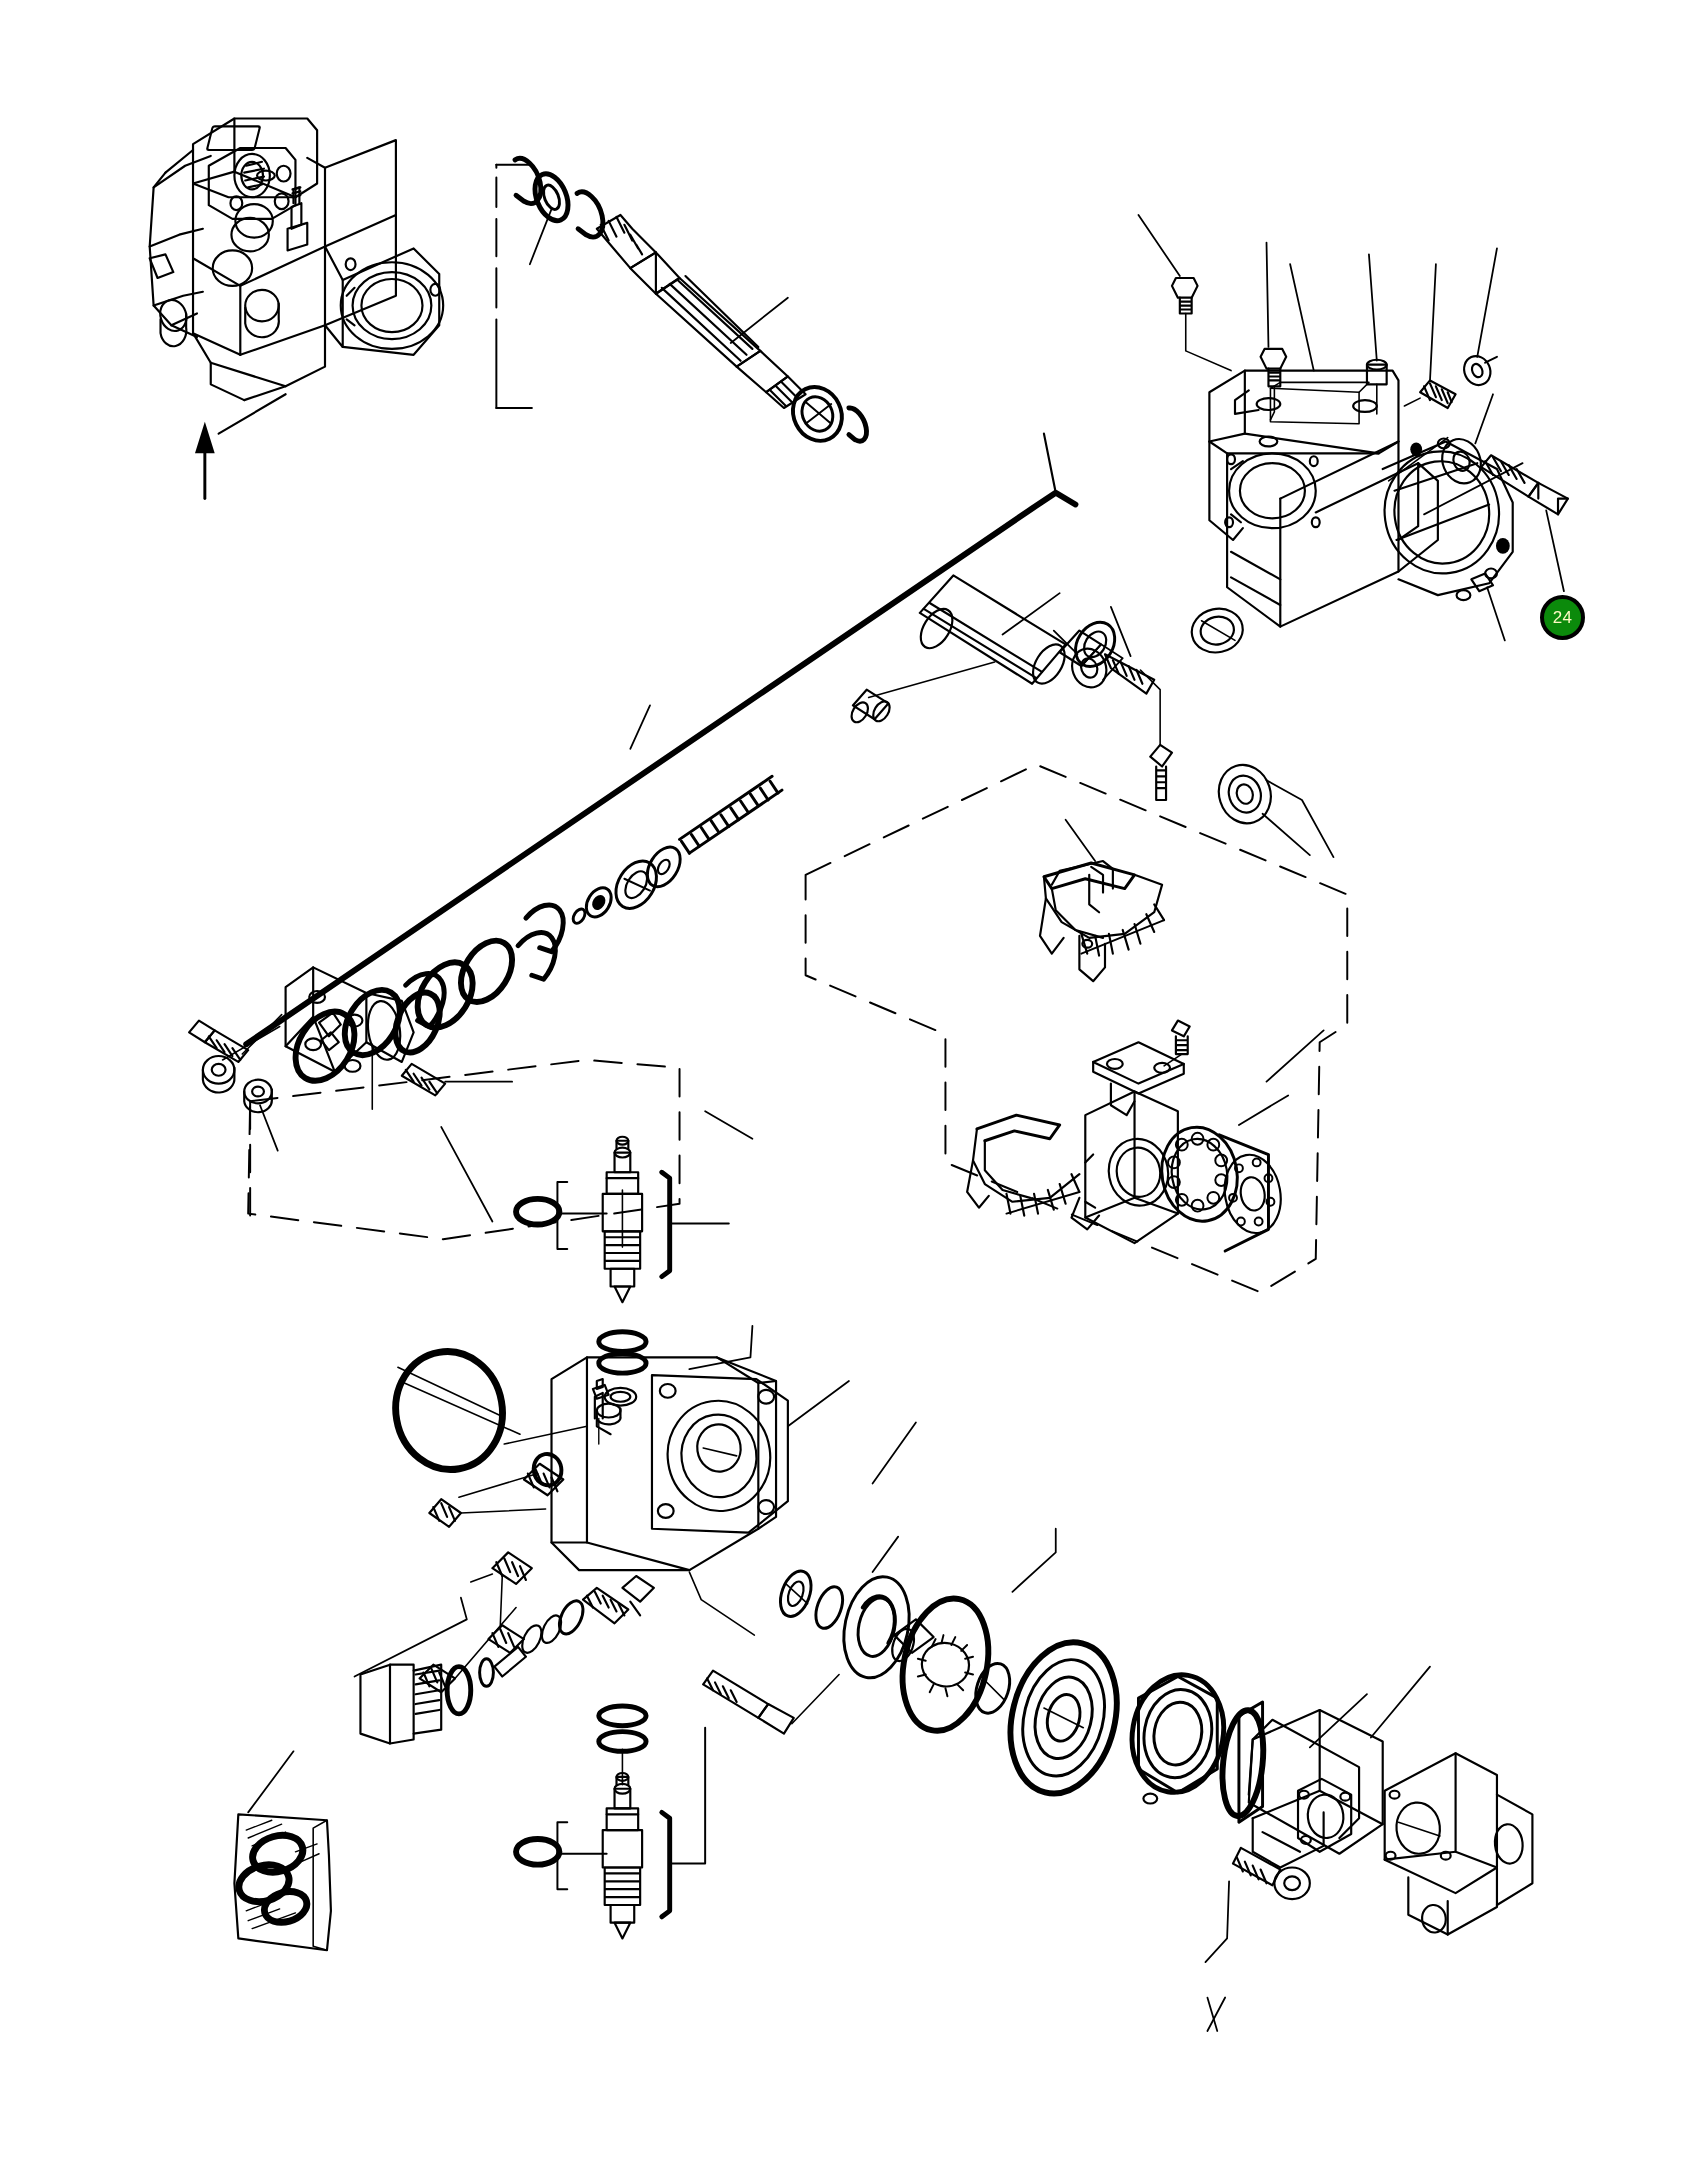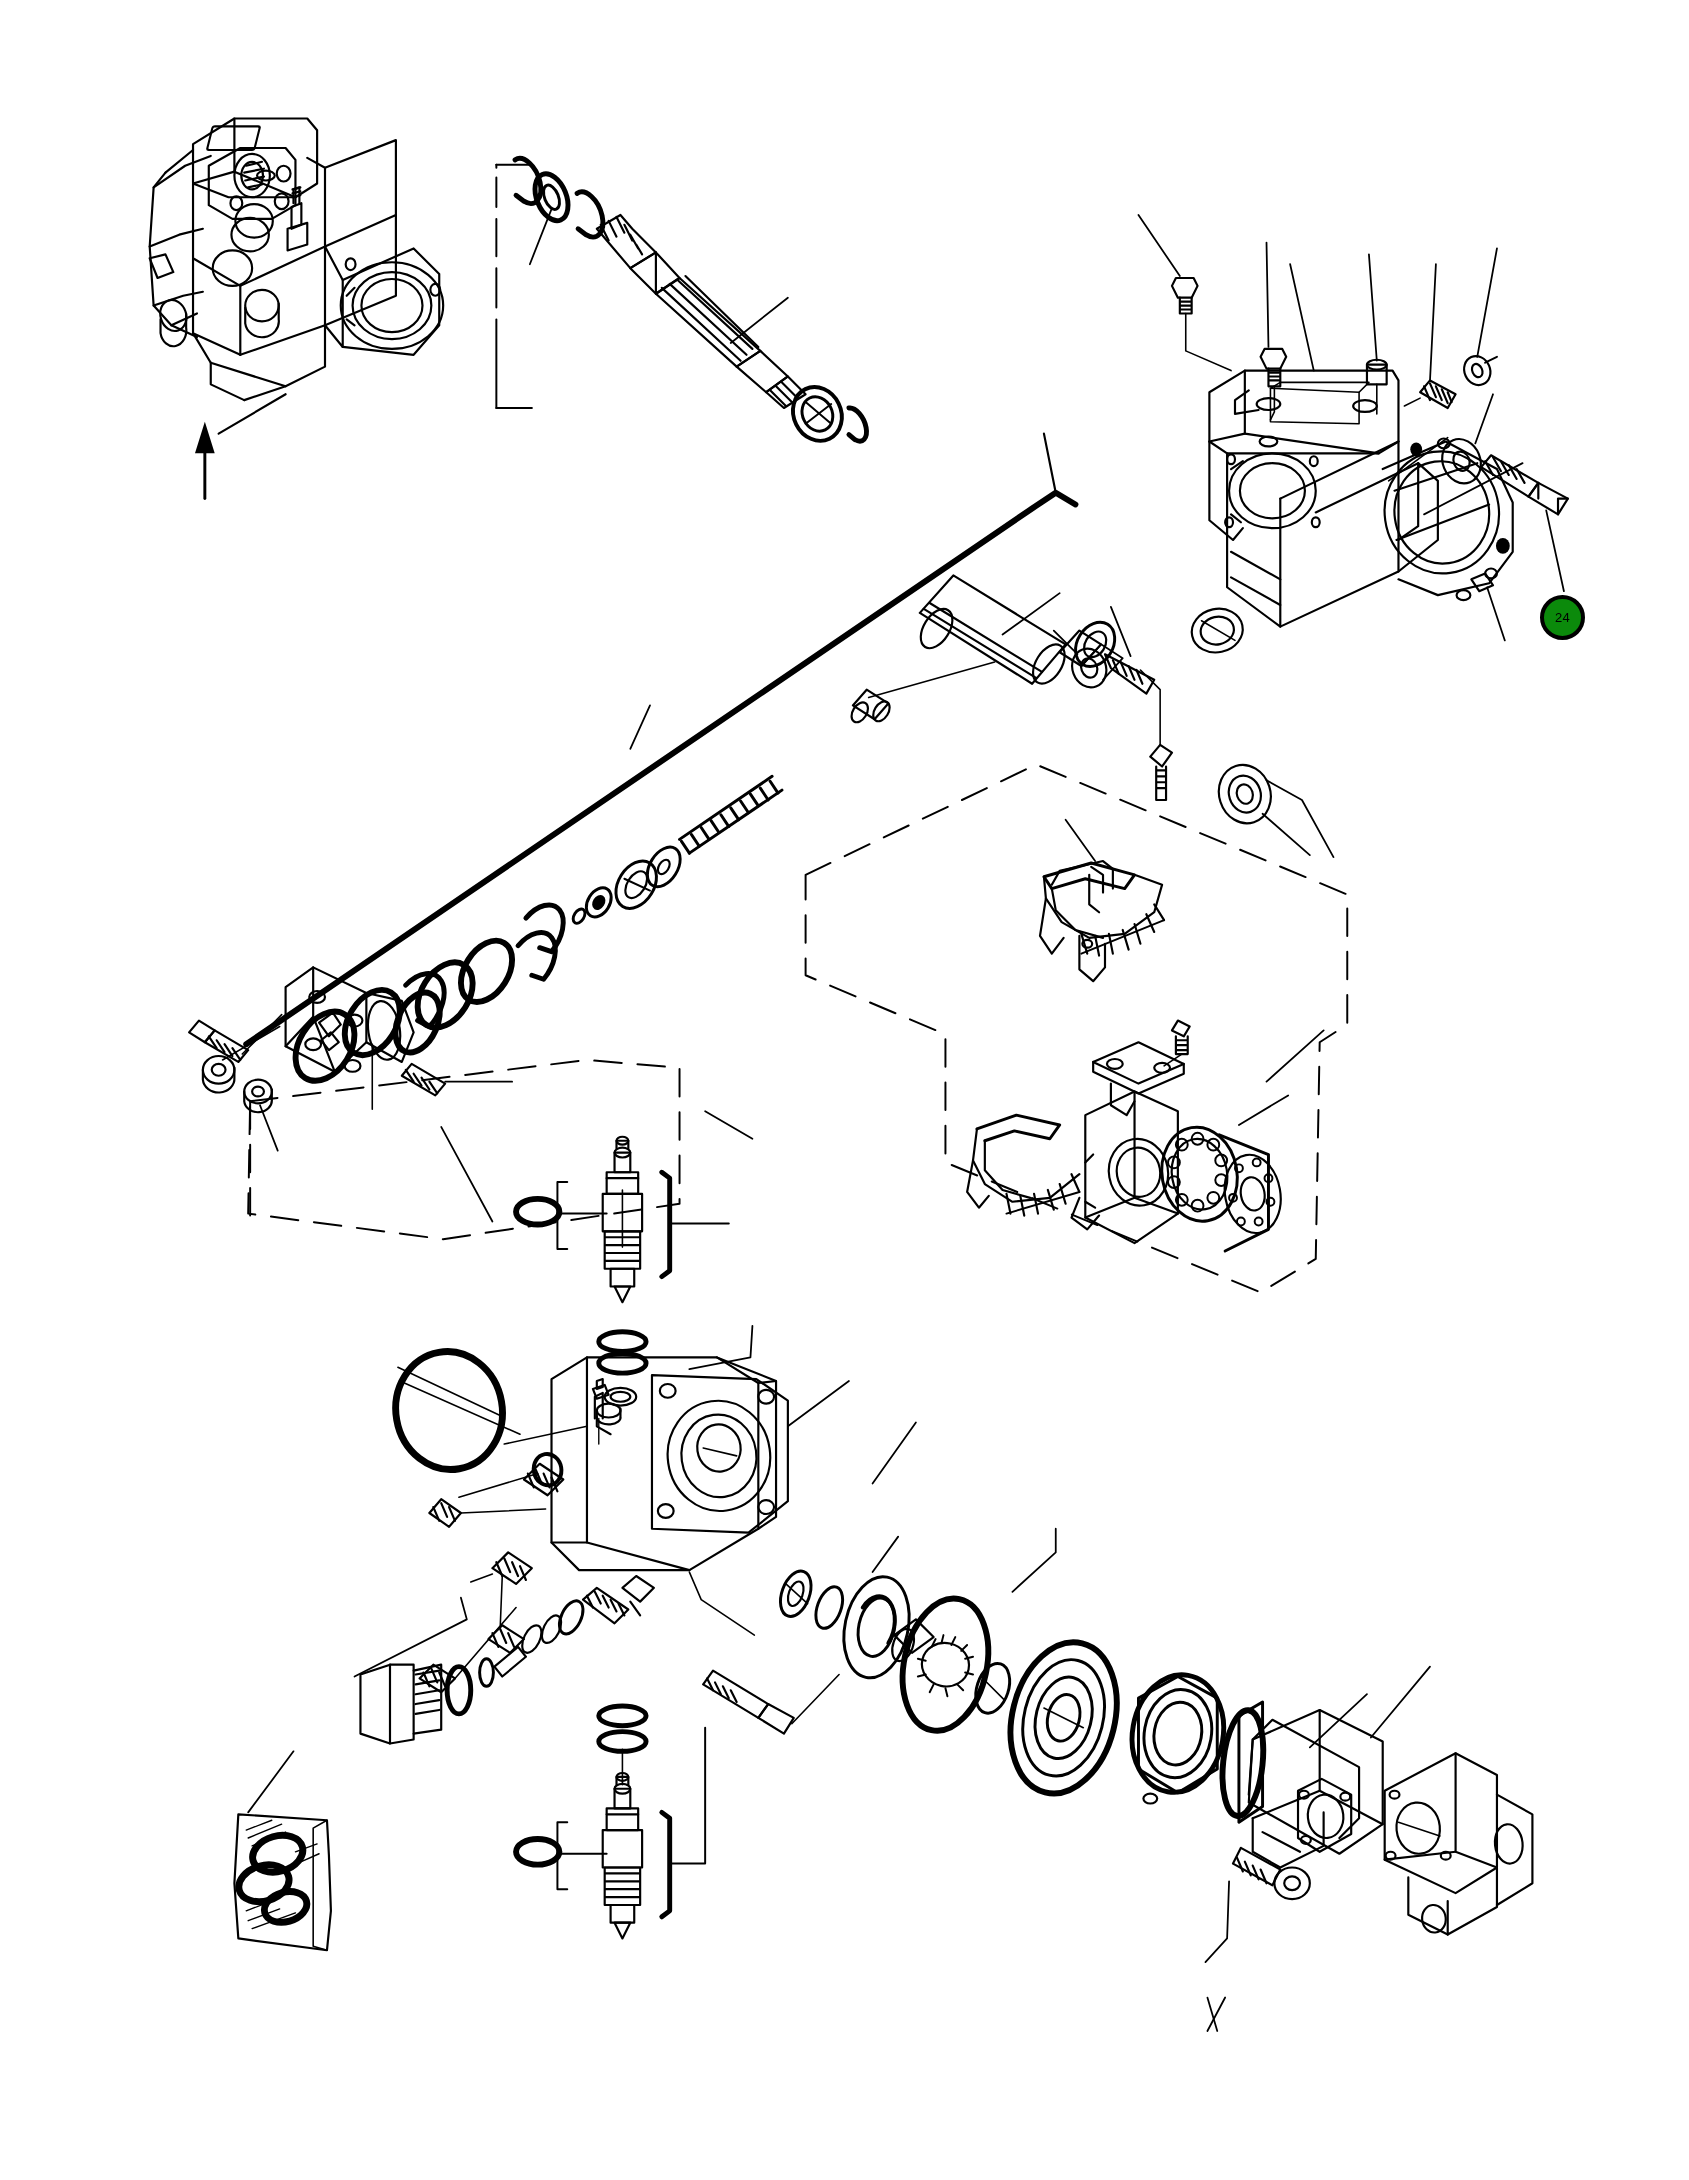--- a/index.html
+++ b/index.html
@@ -648,16 +648,16 @@
         <path d="M448 1144 L500 1240"></path>
         <path d="M716 1128 L764 1156"></path>
         <path d="M886 1506 L930 1444"></path>
         <path d="M1226 2028 L1236 2062"></path>
         <path d="M1226 2062 L1244 2028"></path>
       </g>
 
     </g>
   </svg>
 
-  <div class="badge" id="callout-24" style="left: 1540px; top: 595px; width: 45px; height: 45px; background: rgb(11, 138, 11); border: 4.9px solid rgb(0, 0, 0); color: #000000; font-size: 13px;">24</div>
+  <div class="badge" id="callout-24" style="left: 1540px; top: 595px; width: 45px; height: 45px; background: rgb(11, 138, 11); border: 4.9px solid rgb(0, 0, 0); color: #fef9c3; font-size: 17px;">24</div>
 
 </div>
 
 
 </body></html>

